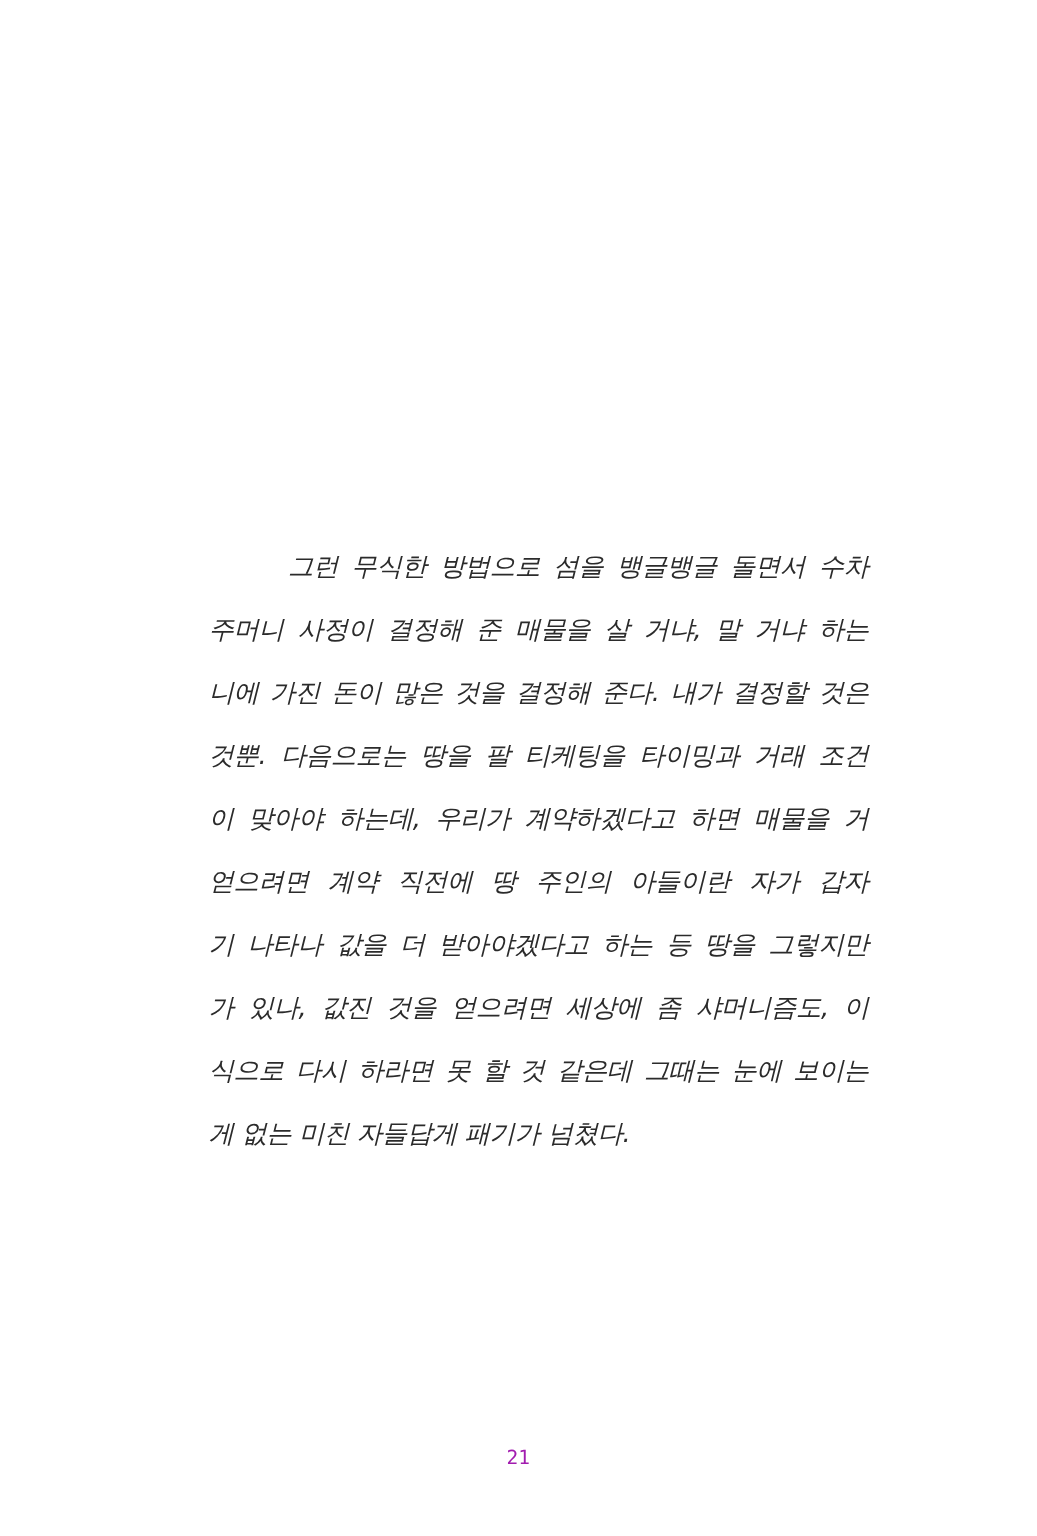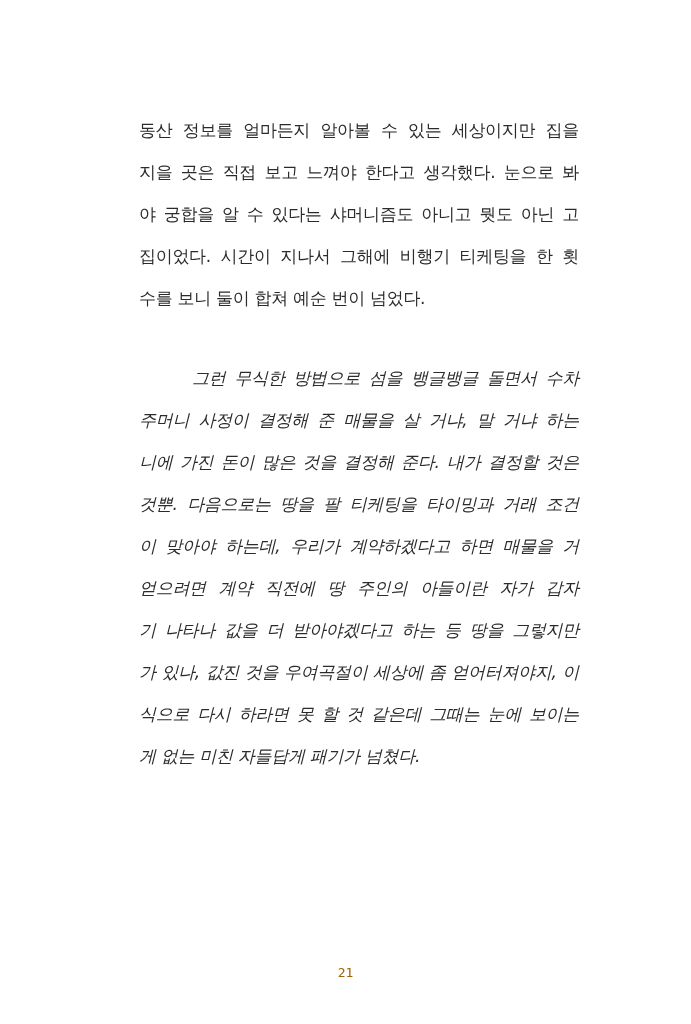--- a/index.html
+++ b/index.html
@@ -46,44 +46,37 @@
     .para1 { top: 109px; }
     .para2 { top: 357px; font-style: italic; }
     .page-number {
       position: absolute;
       top: 965px;
       left: 0;
       width: 691px;
       text-align: center;
       font-family: "DejaVu Sans Mono", "Liberation Mono", monospace;
       font-size: 13px;
-      color: #a16207;
+      color: #a21caf;
     }
   </style>
 </head>
 <body>
 
 <div class="page">
 
-  <div class="body-text para1">
-    <span class="line">동산 정보를 얼마든지 알아볼 수 있는 세상이지만 집을</span>
-    <span class="line">지을 곳은 직접 보고 느껴야 한다고 생각했다. 눈으로 봐</span>
-    <span class="line">야 궁합을 알 수 있다는 샤머니즘도 아니고 뭣도 아닌 고</span>
-    <span class="line">집이었다. 시간이 지나서 그해에 비행기 티케팅을 한 횟</span>
-    <span class="line last">수를 보니 둘이 합쳐 예순 번이 넘었다.</span>
-  </div>
 
   <div class="body-text para2">
     <span class="line indent">그런 무식한 방법으로 섬을 뱅글뱅글 돌면서 수차</span>
     <span class="line">주머니 사정이 결정해 준 매물을 살 거냐, 말 거냐 하는</span>
     <span class="line">니에 가진 돈이 많은 것을 결정해 준다. 내가 결정할 것은</span>
     <span class="line">것뿐. 다음으로는 땅을 팔 티케팅을 타이밍과 거래 조건</span>
     <span class="line">이 맞아야 하는데, 우리가 계약하겠다고 하면 매물을 거</span>
     <span class="line">얻으려면 계약 직전에 땅 주인의 아들이란 자가 갑자</span>
     <span class="line">기 나타나 값을 더 받아야겠다고 하는 등 땅을 그렇지만</span>
-    <span class="line">가 있나, 값진 것을 우여곡절이 세상에 좀 얻어터져야지, 이</span>
+    <span class="line">가 있나, 값진 것을 얻으려면 세상에 좀 샤머니즘도, 이</span>
     <span class="line">식으로 다시 하라면 못 할 것 같은데 그때는 눈에 보이는</span>
     <span class="line last">게 없는 미친 자들답게 패기가 넘쳤다.</span>
   </div>
 
   <div class="page-number">21</div>
 
 </div>
 
 </body></html>

